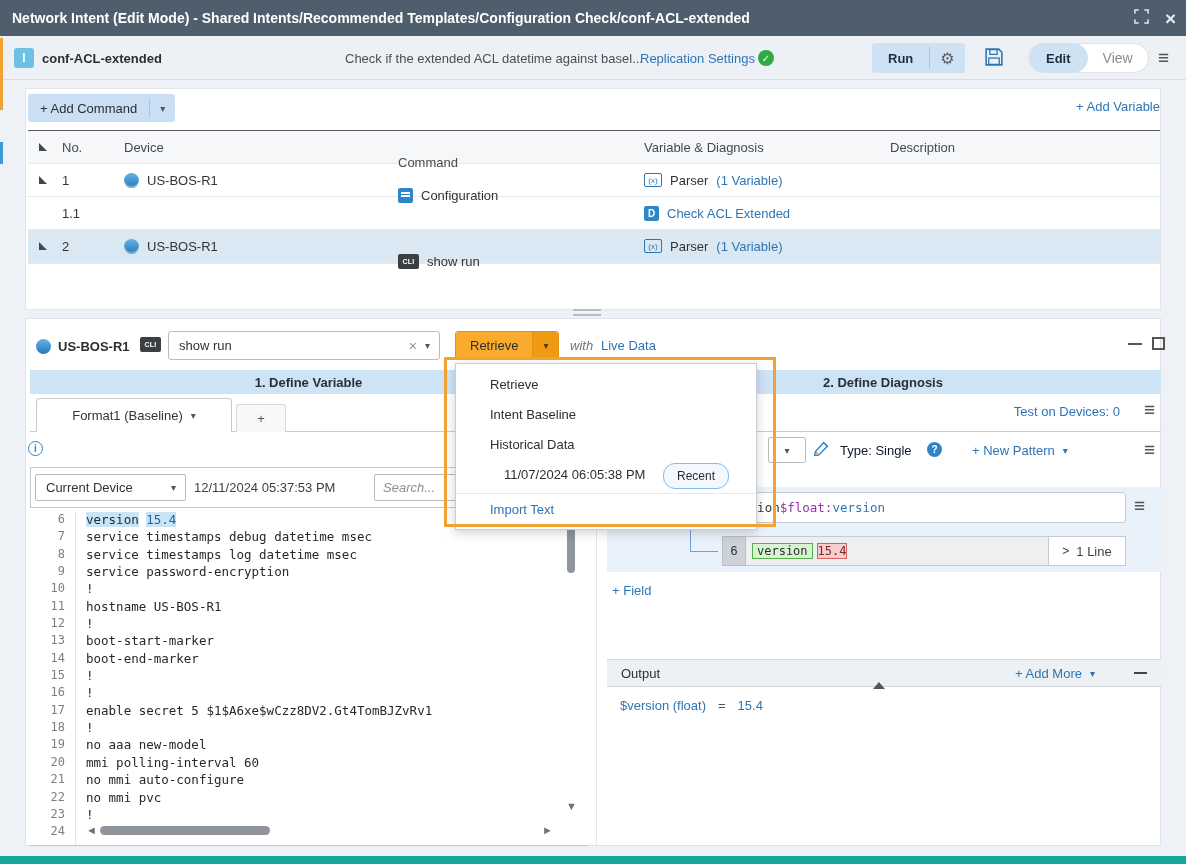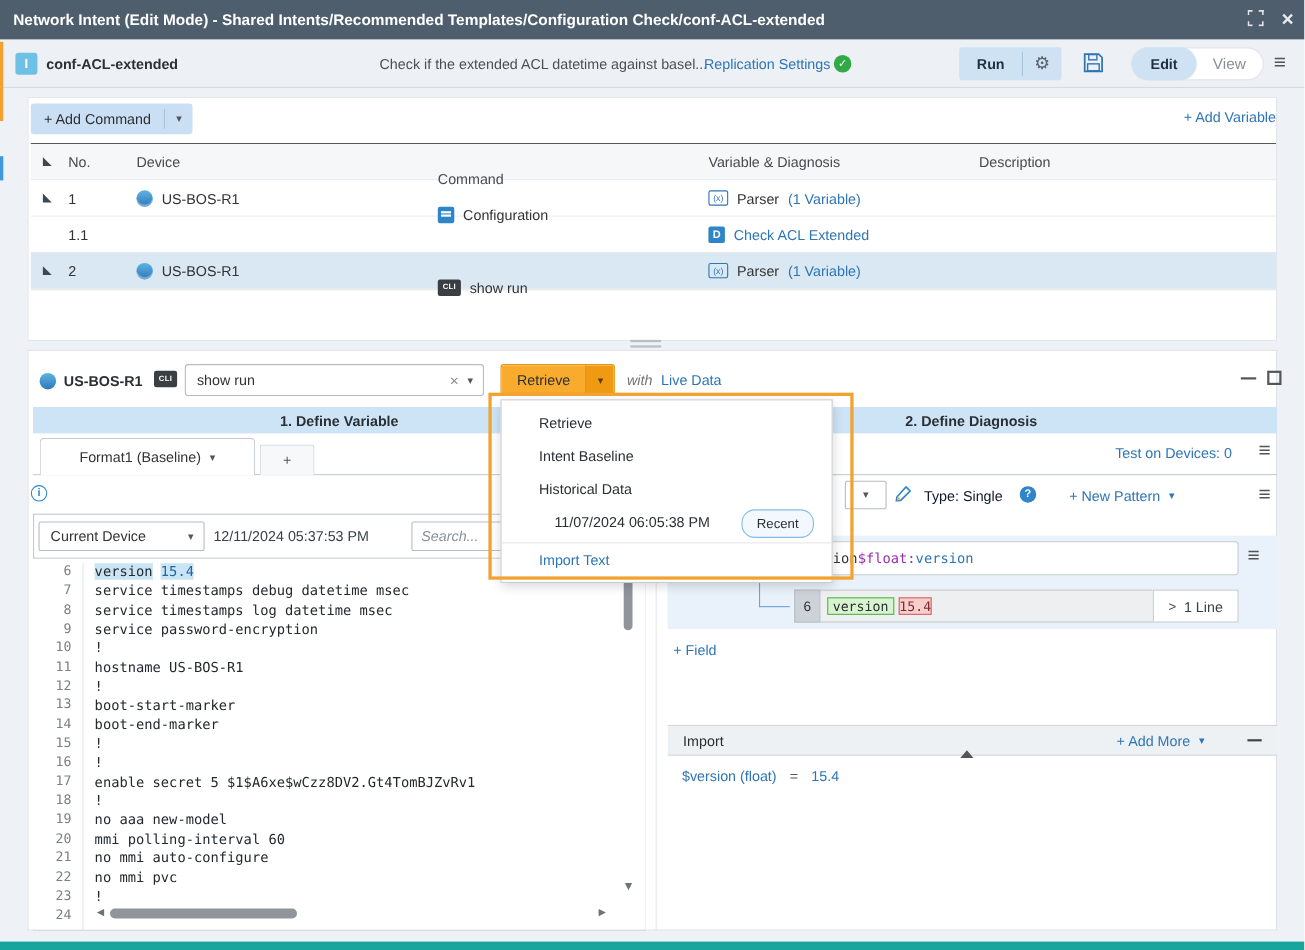--- a/index.html
+++ b/index.html
@@ -176,21 +176,21 @@
   .out-body { left:620px; top:698px; display:flex; gap:12px; font-size:13px; }
   .out-name { color:#2e75b6; }
   .out-eq { color:#555; }
   .out-val { color:#2e75b6; }
 
   
   .dropdown { left:455px; top:363px; width:302px; background:#fff; border:1px solid #c9cdd2; box-shadow:0 3px 10px rgba(0,0,0,.18);
               z-index:50; padding:6px 0; }
   .dd-item { height:30px; line-height:30px; padding-left:34px; color:#2b2f33; }
   .dd-hist { height:30px; line-height:30px; padding-left:48px; color:#2b2f33; position:relative; }
-  .recent-btn { position:absolute; right:16px; top:3px; height:23px; padding:12px 13px; border:1px solid #85bde8; border-radius:12px;
+  .recent-btn { position:absolute; right:27px; top:3px; height:23px; padding:12px 13px; border:1px solid #85bde8; border-radius:12px;
                 background:#f2f8fd; font-size:12px; color:#2b2f33; display:flex; align-items:center;text-align:center; }
   .dd-sep { height:1px; background:#e4e7ea; margin:3px 0; }
   .dd-import { height:28px; line-height:28px; padding-left:34px; color:#2e75b6; }
 
   
   .callout { left:444px; top:357px; width:332px; height:170px; border:3px solid #f2a230; z-index:60; pointer-events:none; }
 
   
   .edge-orange { left:0; top:38px; width:3px; height:72px; background:#f2a230; }
   .edge-blue { left:0; top:142px; width:3px; height:22px; background:#3f9bd8; }
@@ -439,21 +439,21 @@
       <span class="tag-r">15.4</span>
     </span>
     <span class="lines">
       <span class="gt">&gt;</span>
       <span>1 Line</span>
     </span>
   </div>
   <div class="abs addfield link">+ Field</div>
 
   <div class="abs out-hdr">
-    <span class="out-title">Import</span>
+    <span class="out-title">Output</span>
     <span class="collapse-ic"><span class="bar"></span><span class="tri-up"></span></span>
     <span class="addmore">
       <span class="link">+ Add More</span>
       <span class="ch">▾</span>
     </span>
     <span class="out-min"></span>
   </div>
   <div class="abs out-body">
     <span class="out-name">$version (float)</span>
     <span class="out-eq">=</span>

